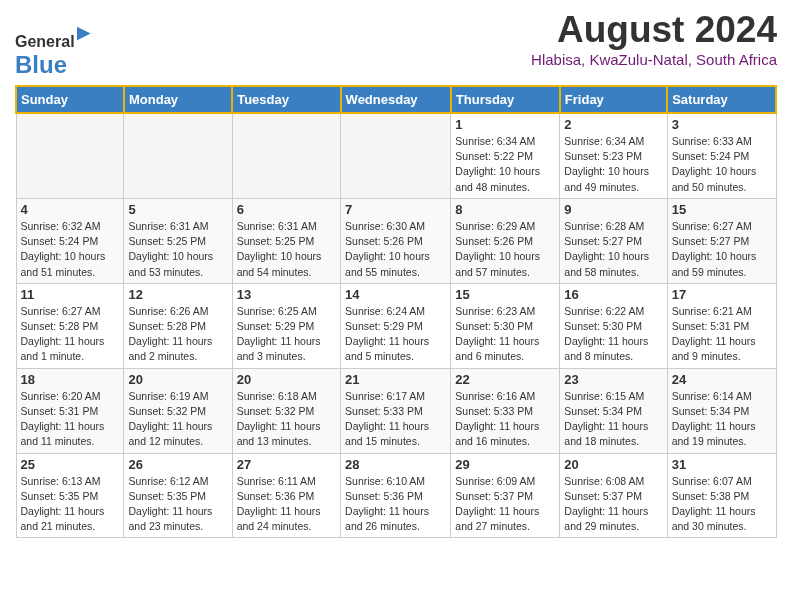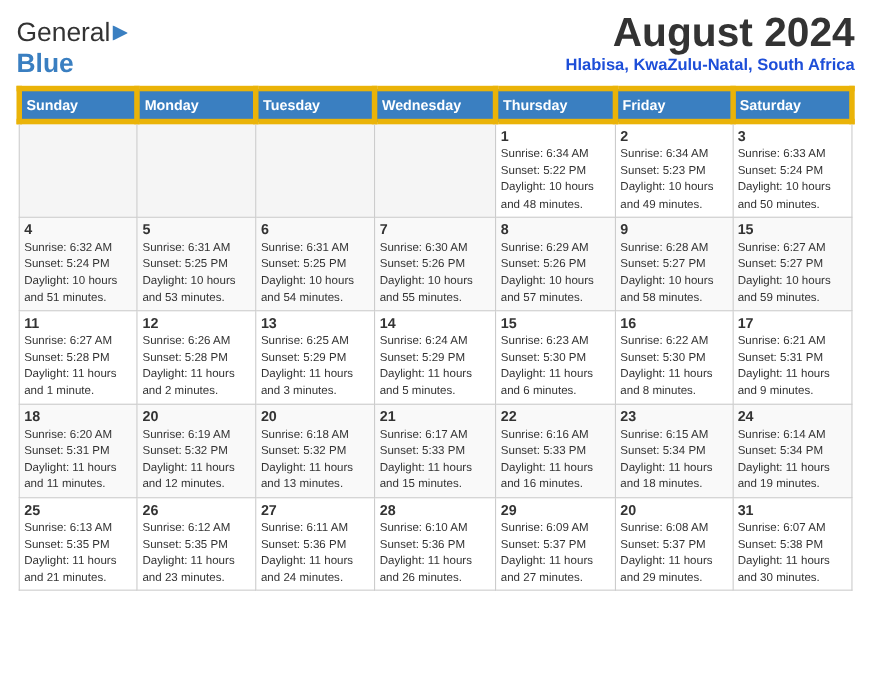--- a/index.html
+++ b/index.html
@@ -16,23 +16,24 @@
       justify-content: space-between;
       margin-bottom: 6px;
     }
     .logo {
       display: flex;
       flex-direction: column;
       align-items: flex-start;
       margin-top: 6px;
     }
     .logo-general {
-      font-size: 24px;
-      font-weight: normal;
-      color: #333;
+      font-size: 16px;
+      font-weight: bold;
+      color: #333;
+      margin-top: 17px;
     }
     .logo-blue {
       font-size: 24px;
       font-weight: bold;
       color: #3a7fc1;
     }
     .logo-icon {
       display: inline-block;
       width: 14px;
       height: 14px;
@@ -45,35 +46,34 @@
       text-align: right;
     }
     .month-title {
       font-size: 37px;
       font-weight: bold;
       color: #333;
       line-height: 1.1;
     }
     .location-title {
       font-size: 15px;
-      color: #1d4ed8;
-      font-weight: bold;
+      color: #701a75;
     }
     .calendar-table {
       width: 100%;
       border-collapse: collapse;
       font-size: 11px;
     }
     .calendar-table th {
       background: #3a7fc1;
       color: #fff;
       padding: 5px 4px;
       text-align: left;
       font-size: 13px;
-      border: 5px solid #eab308;
+      border: 2px solid #eab308;
     }
     .calendar-table td {
       border: 1px solid #ccc;
       vertical-align: top;
       padding: 3px 4px;
       min-height: 80px;
       height: 80px;
       width: 113px;
       background: #fff;
     }

